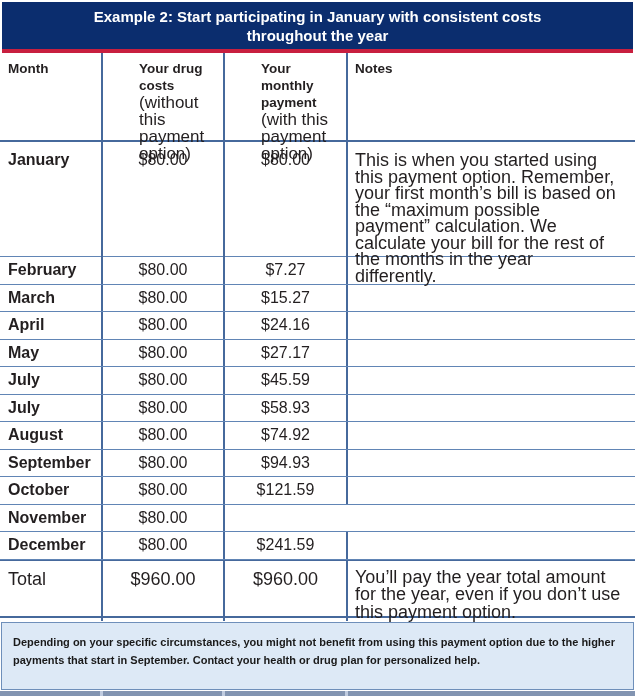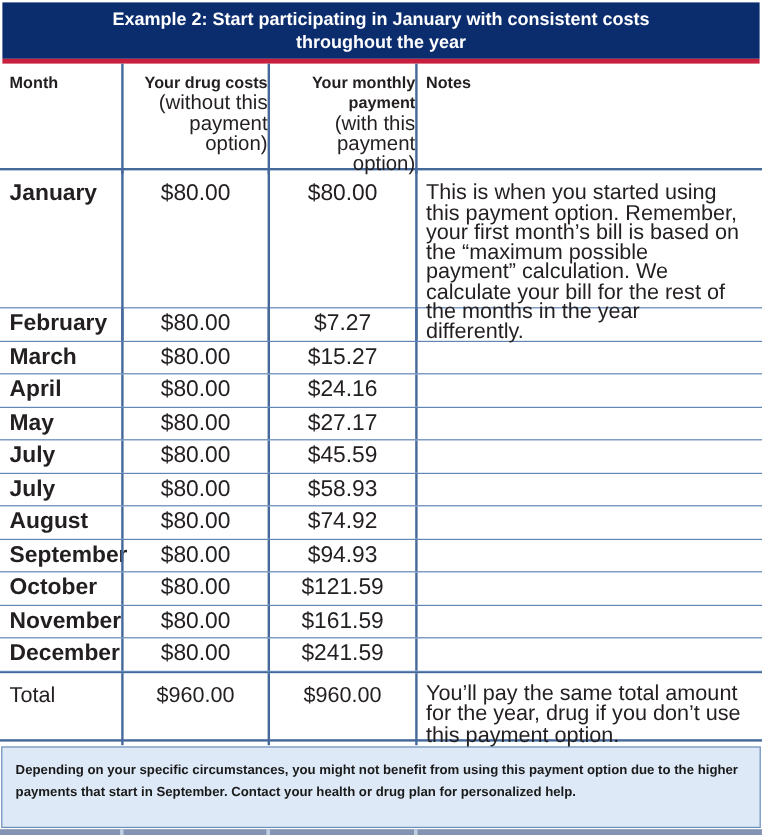--- a/index.html
+++ b/index.html
@@ -35,29 +35,29 @@
     width:635px;
   }
   .cell{box-sizing:border-box;}
   .cell.c2,.cell.c3,.cell.c4{border-left:2px solid #46699c;}
   .thead{
     height:89px;
     border-bottom:2px solid #46699c;
   }
   .thead .cell{padding-top:7px;font-size:13.5px;line-height:17px;}
   .th-month{font-weight:bold;padding-left:8px;}
-  .th-center{text-align:right;}
+  .th-center{text-align:left;padding-left:36px;}
   .th-center .hd{font-weight:bold;}
   .th-center .sub{font-weight:normal;font-size:17px;}
   .th-notes{font-weight:bold;padding-left:7px;}
 
   .trow{
     border-bottom:1px solid #6185b5;
   }
-  .trow .cell{display:flex;align-items:center;font-size:19px;}
+  .trow .cell{display:flex;align-items:center;font-size:16px;}
   .trow .m{font-weight:bold;padding-left:8px;}
   .trow .money{justify-content:center;}
   .trow .note{padding-left:7px;padding-right:16px;font-size:18px;line-height:16.5px;}
   .trow.short{height:27.5px;}
   .trow.tall{height:115px;}
   .trow.tall .cell{align-items:flex-start;padding-top:9px;}
   .trow.tall .note{padding-top:10px;}
 
   .total-row{
     height:58px;
@@ -186,37 +186,36 @@
     <div class="grid-row trow short">
       <div class="cell c1 m">October</div>
       <div class="cell c2 money">$80.00</div>
       <div class="cell c3 money">$121.59</div>
       <div class="cell c4 note"></div>
     </div>
 
     <div class="grid-row trow short">
       <div class="cell c1 m">November</div>
       <div class="cell c2 money">$80.00</div>
-      <div class="cell c3 money">$161.59</div>
       <div class="cell c4 note"></div>
     </div>
 
     <div class="grid-row trow short">
       <div class="cell c1 m">December</div>
       <div class="cell c2 money">$80.00</div>
       <div class="cell c3 money">$241.59</div>
       <div class="cell c4 note"></div>
     </div>
   </div>
 
   <div class="grid-row total-row">
     <div class="cell c1 m">Total</div>
     <div class="cell c2 money">$960.00</div>
     <div class="cell c3 money">$960.00</div>
-    <div class="cell c4 note">You’ll pay the same total amount for the year, drug if you don’t use this payment option.</div>
+    <div class="cell c4 note">You’ll pay the year total amount for the year, even if you don’t use this payment option.</div>
   </div>
 
   <div class="footer-box">Depending on your specific circumstances, you might not benefit from using this payment option due to the higher payments that start in September. Contact your health or drug plan for personalized help.</div>
 
   <div class="bottom-bar">
     <span class="gap g1"></span>
     <span class="gap g2"></span>
     <span class="gap g3"></span>
   </div>
 

